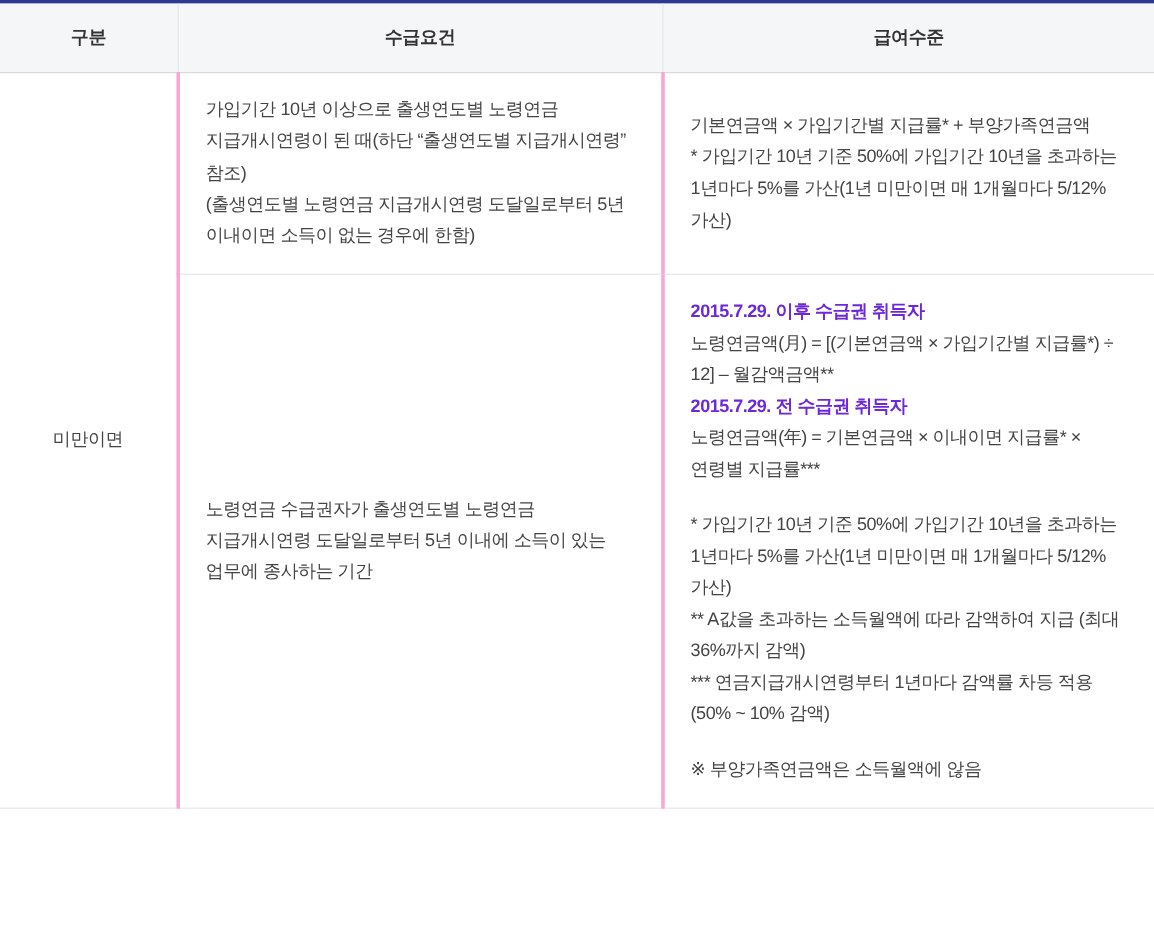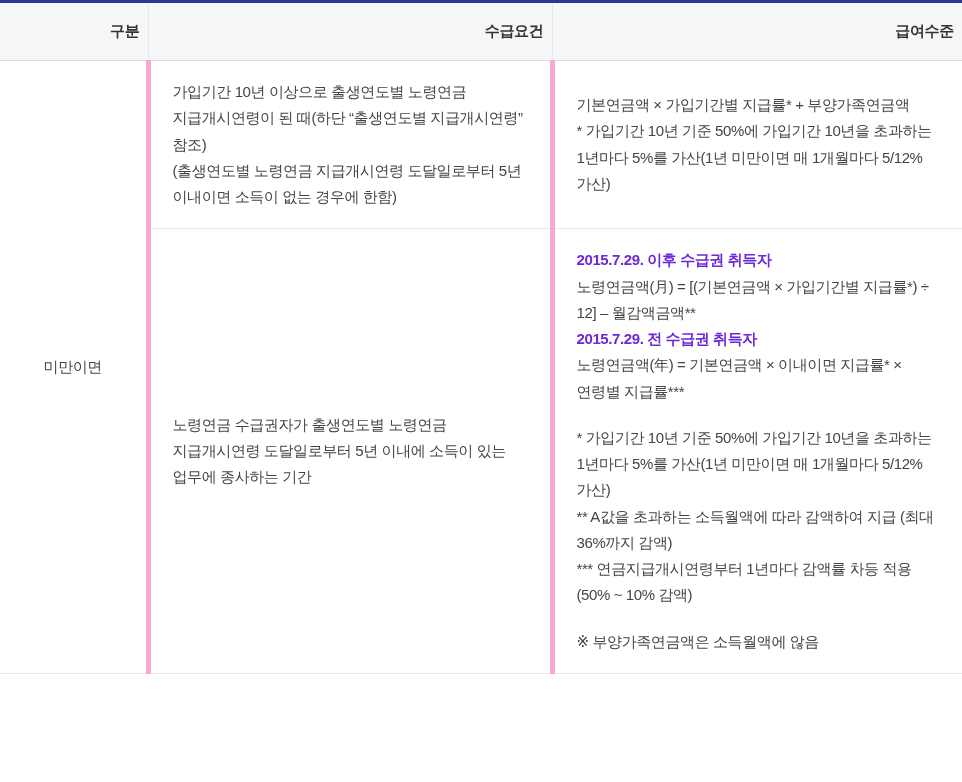--- a/index.html
+++ b/index.html
@@ -25,38 +25,38 @@
     width: 962px;
     border-collapse: collapse;
     table-layout: fixed;
   }
 
   table.pension-table th {
     background: #f5f6f8;
     font-size: 15px;
     font-weight: bold;
     color: #333333;
-    text-align: right;
+    text-align: center;
     padding: 19px 8px;
     border-bottom: 1px solid #d8dade;
     border-right: 1px solid #e6e7ea;
     letter-spacing: -0.3px;
   }
   table.pension-table th:last-child {
     border-right: none;
   }
 
   table.pension-table td {
     vertical-align: middle;
     font-size: 15px;
     line-height: 1.75;
     color: #444444;
     padding: 18px 22px;
     border-bottom: 1px solid #e6e7ea;
-    border-right: 5px solid #f9a8d4;
+    border-right: 3px solid #f9a8d4;
     letter-spacing: -0.4px;
     word-break: keep-all;
   }
   table.pension-table td:last-child {
     border-right: none;
   }
 
   .col-category {
     width: 148px;
   }

